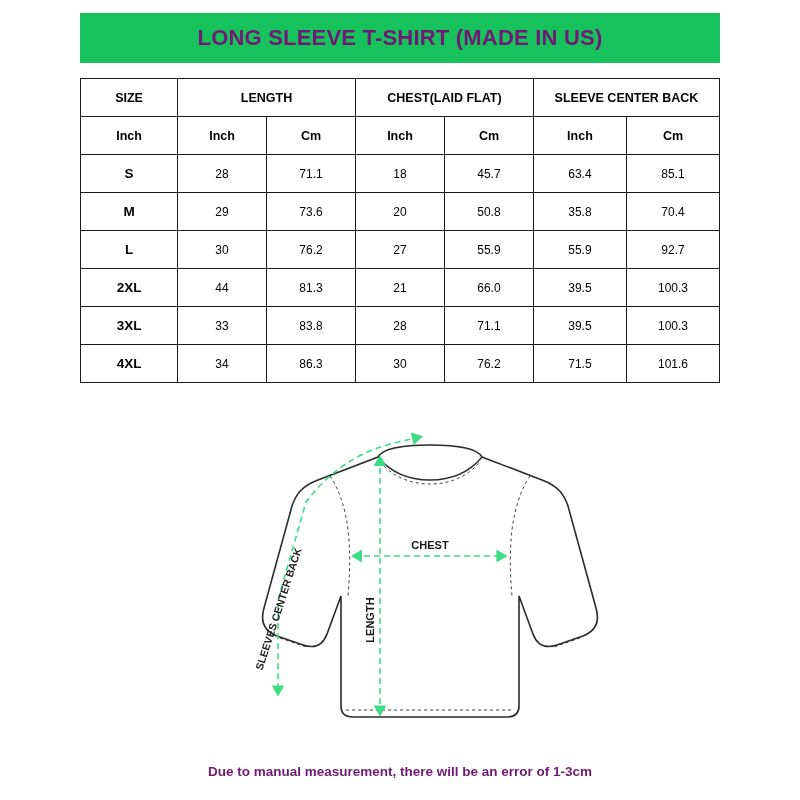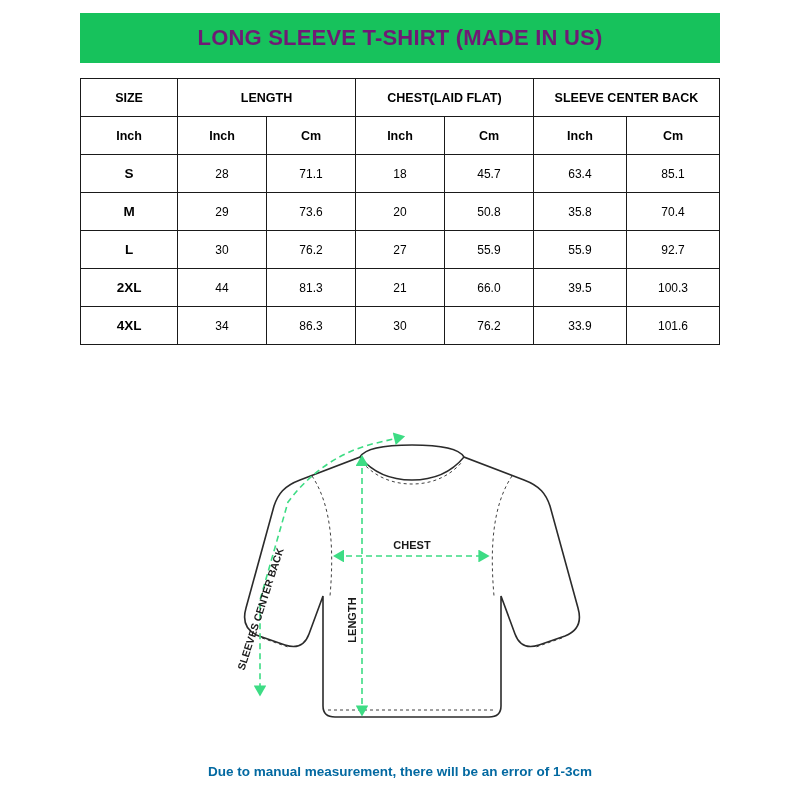--- a/index.html
+++ b/index.html
@@ -74,37 +74,38 @@
     font-weight: normal;
     font-size: 12px;
   }
   .col-size { width: 96px; }
   .col-num  { width: 88px; }
   .col-num-wide { width: 92px; }
 
   
   .illus {
     position: absolute;
-    left: 12px;
+    left: 0;
     top: 410px;
     width: 724px;
     height: 330px;
+    padding-left: 30px;
   }
   .illus svg { display: block; }
 
   
   .footer {
     position: absolute;
     left: 0;
     top: 762px;
     width: 800px;
     text-align: center;
   }
   .footer-note {
-    color: #0369a1;
+    color: #701a75;
     font-size: 13.5px;
     font-weight: bold;
   }
 </style>
 </head>
 <body>
 
 <div class="page">
 
   <div class="header">
@@ -170,26 +171,35 @@
         <tr>
           <td class="row-head">2XL</td>
           <td class="val">44</td>
           <td class="val">81.3</td>
           <td class="val">21</td>
           <td class="val">66.0</td>
           <td class="val">39.5</td>
           <td class="val">100.3</td>
         </tr>
         <tr>
+          <td class="row-head">3XL</td>
+          <td class="val">33</td>
+          <td class="val">83.8</td>
+          <td class="val">28</td>
+          <td class="val">71.1</td>
+          <td class="val">39.5</td>
+          <td class="val">100.3</td>
+        </tr>
+        <tr>
           <td class="row-head">4XL</td>
           <td class="val">34</td>
           <td class="val">86.3</td>
           <td class="val">30</td>
           <td class="val">76.2</td>
-          <td class="val">33.9</td>
+          <td class="val">71.5</td>
           <td class="val">101.6</td>
         </tr>
       </tbody>
     </table>
   </div>
 
   <div class="illus">
     <svg width="800" height="330" viewBox="0 0 800 330" xmlns="http://www.w3.org/2000/svg">
       <defs>
         <marker id="ah" markerWidth="8" markerHeight="8" refX="6" refY="4" orient="auto">

